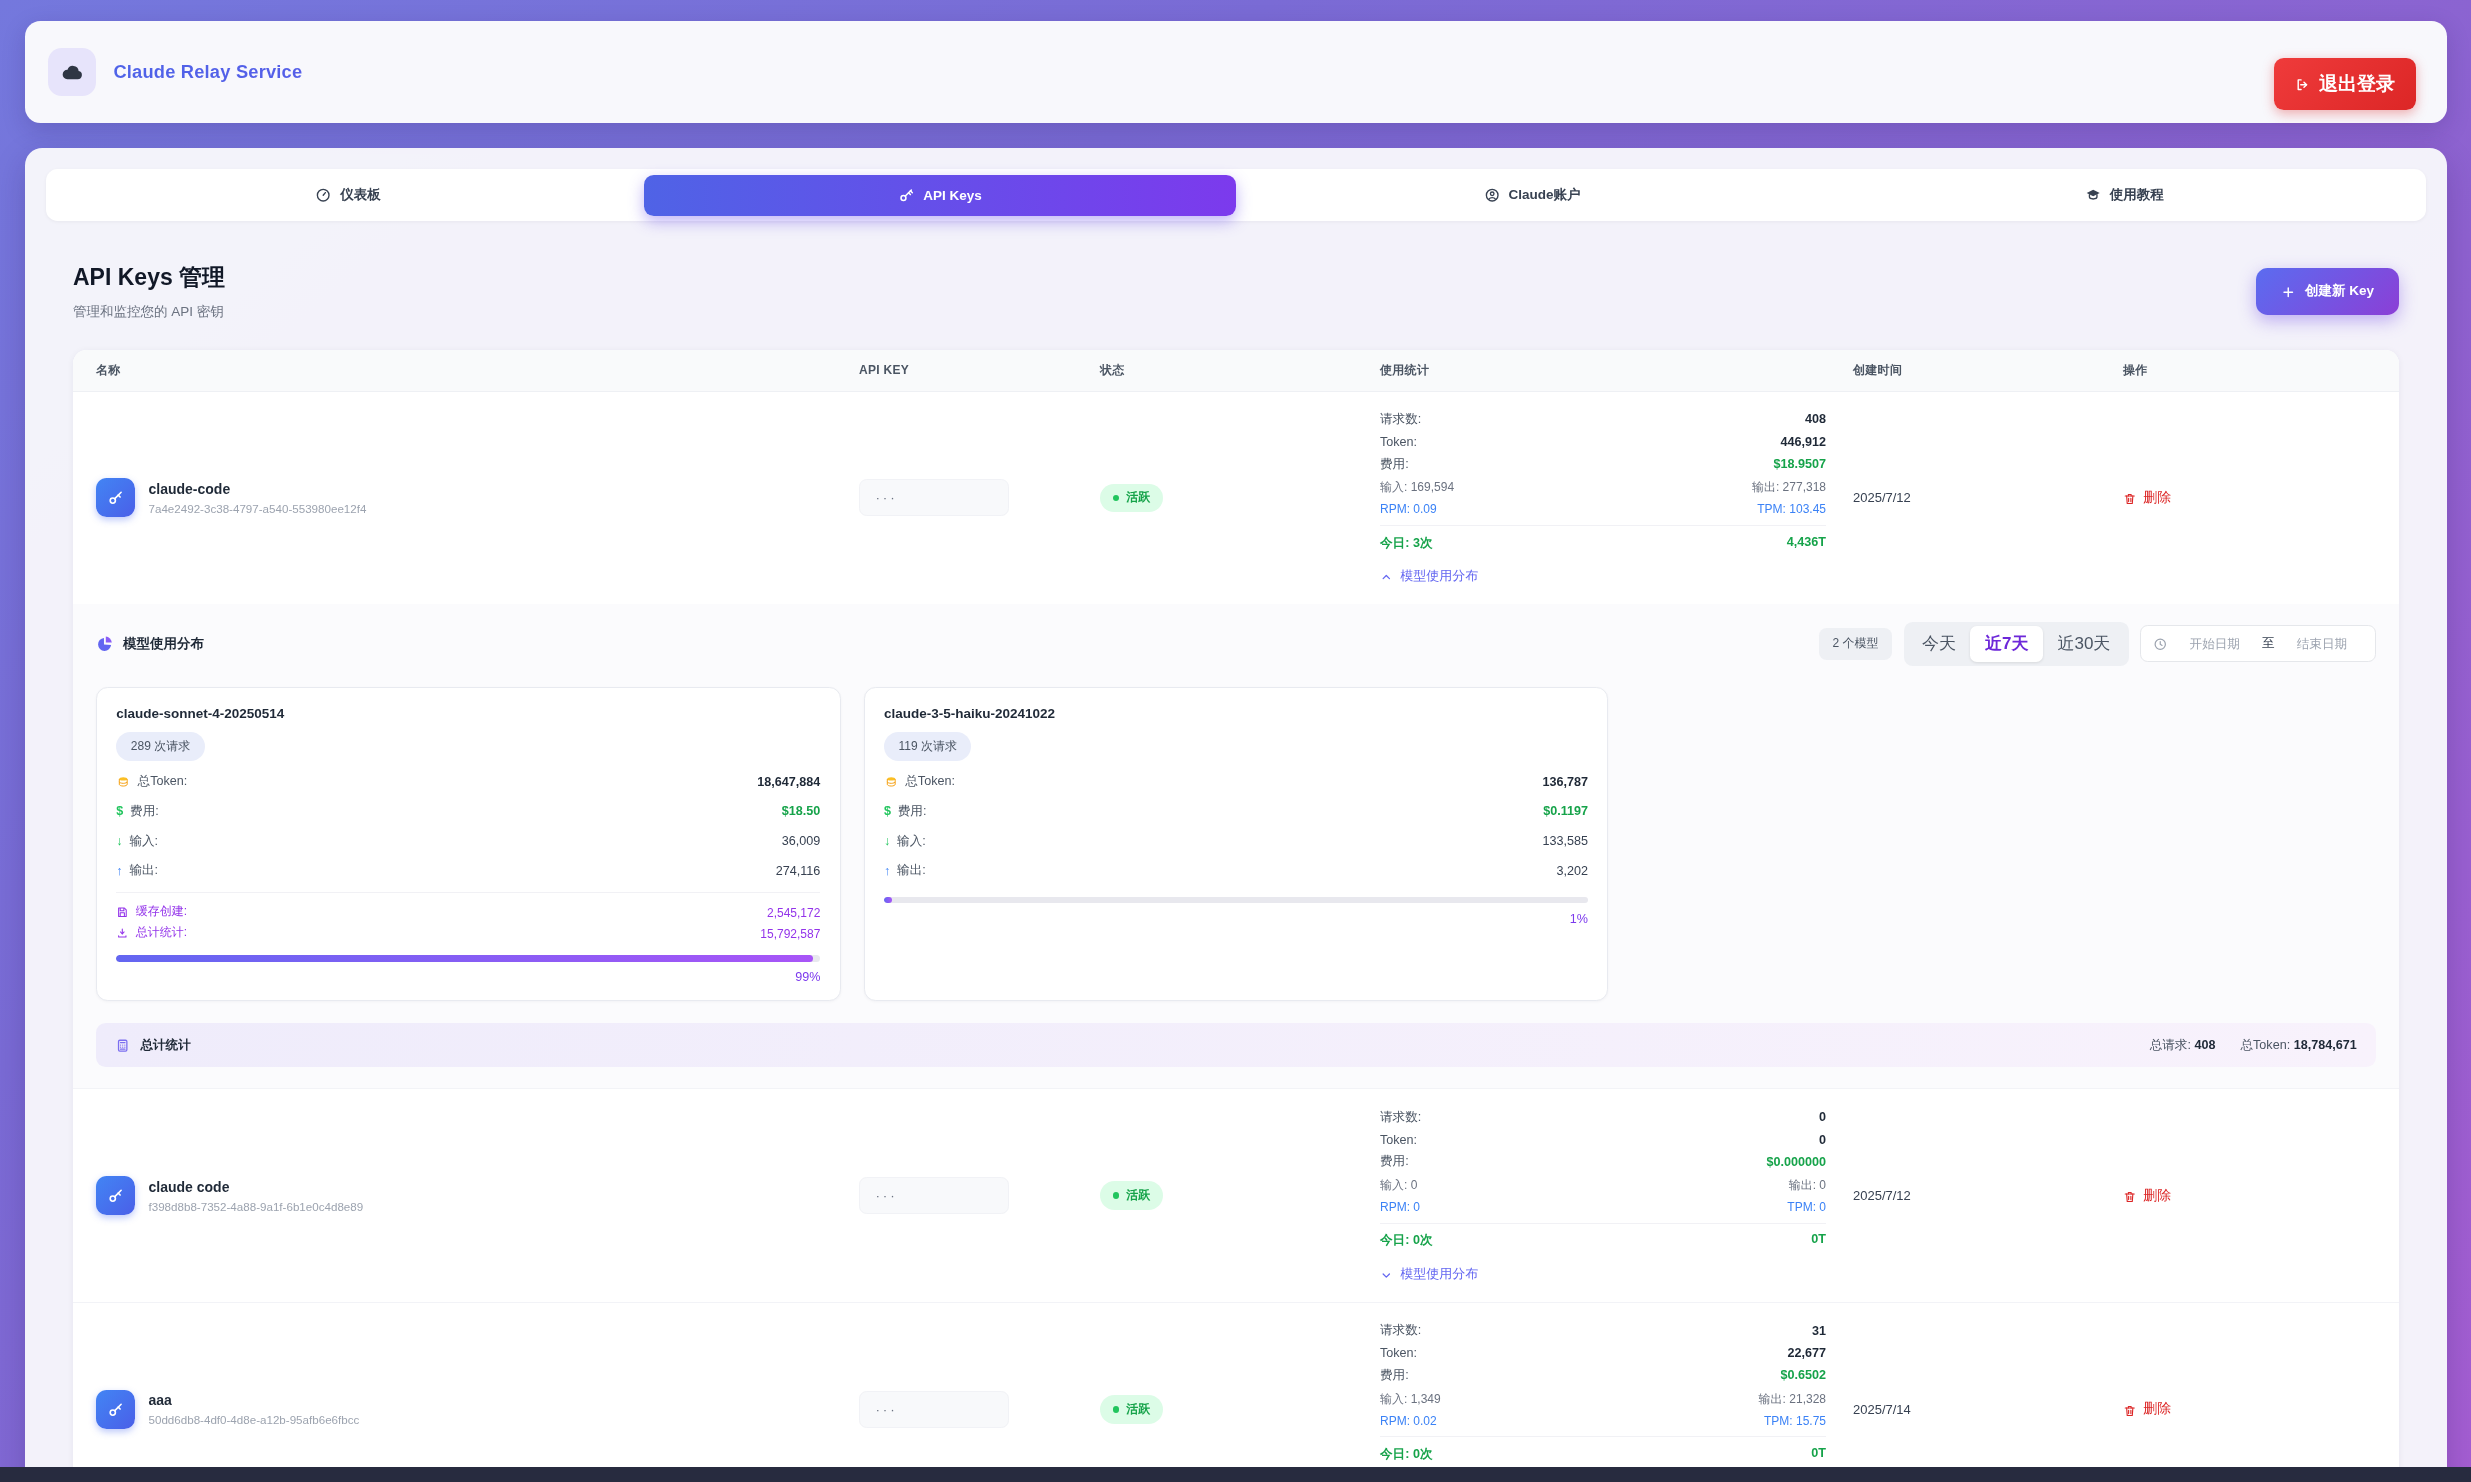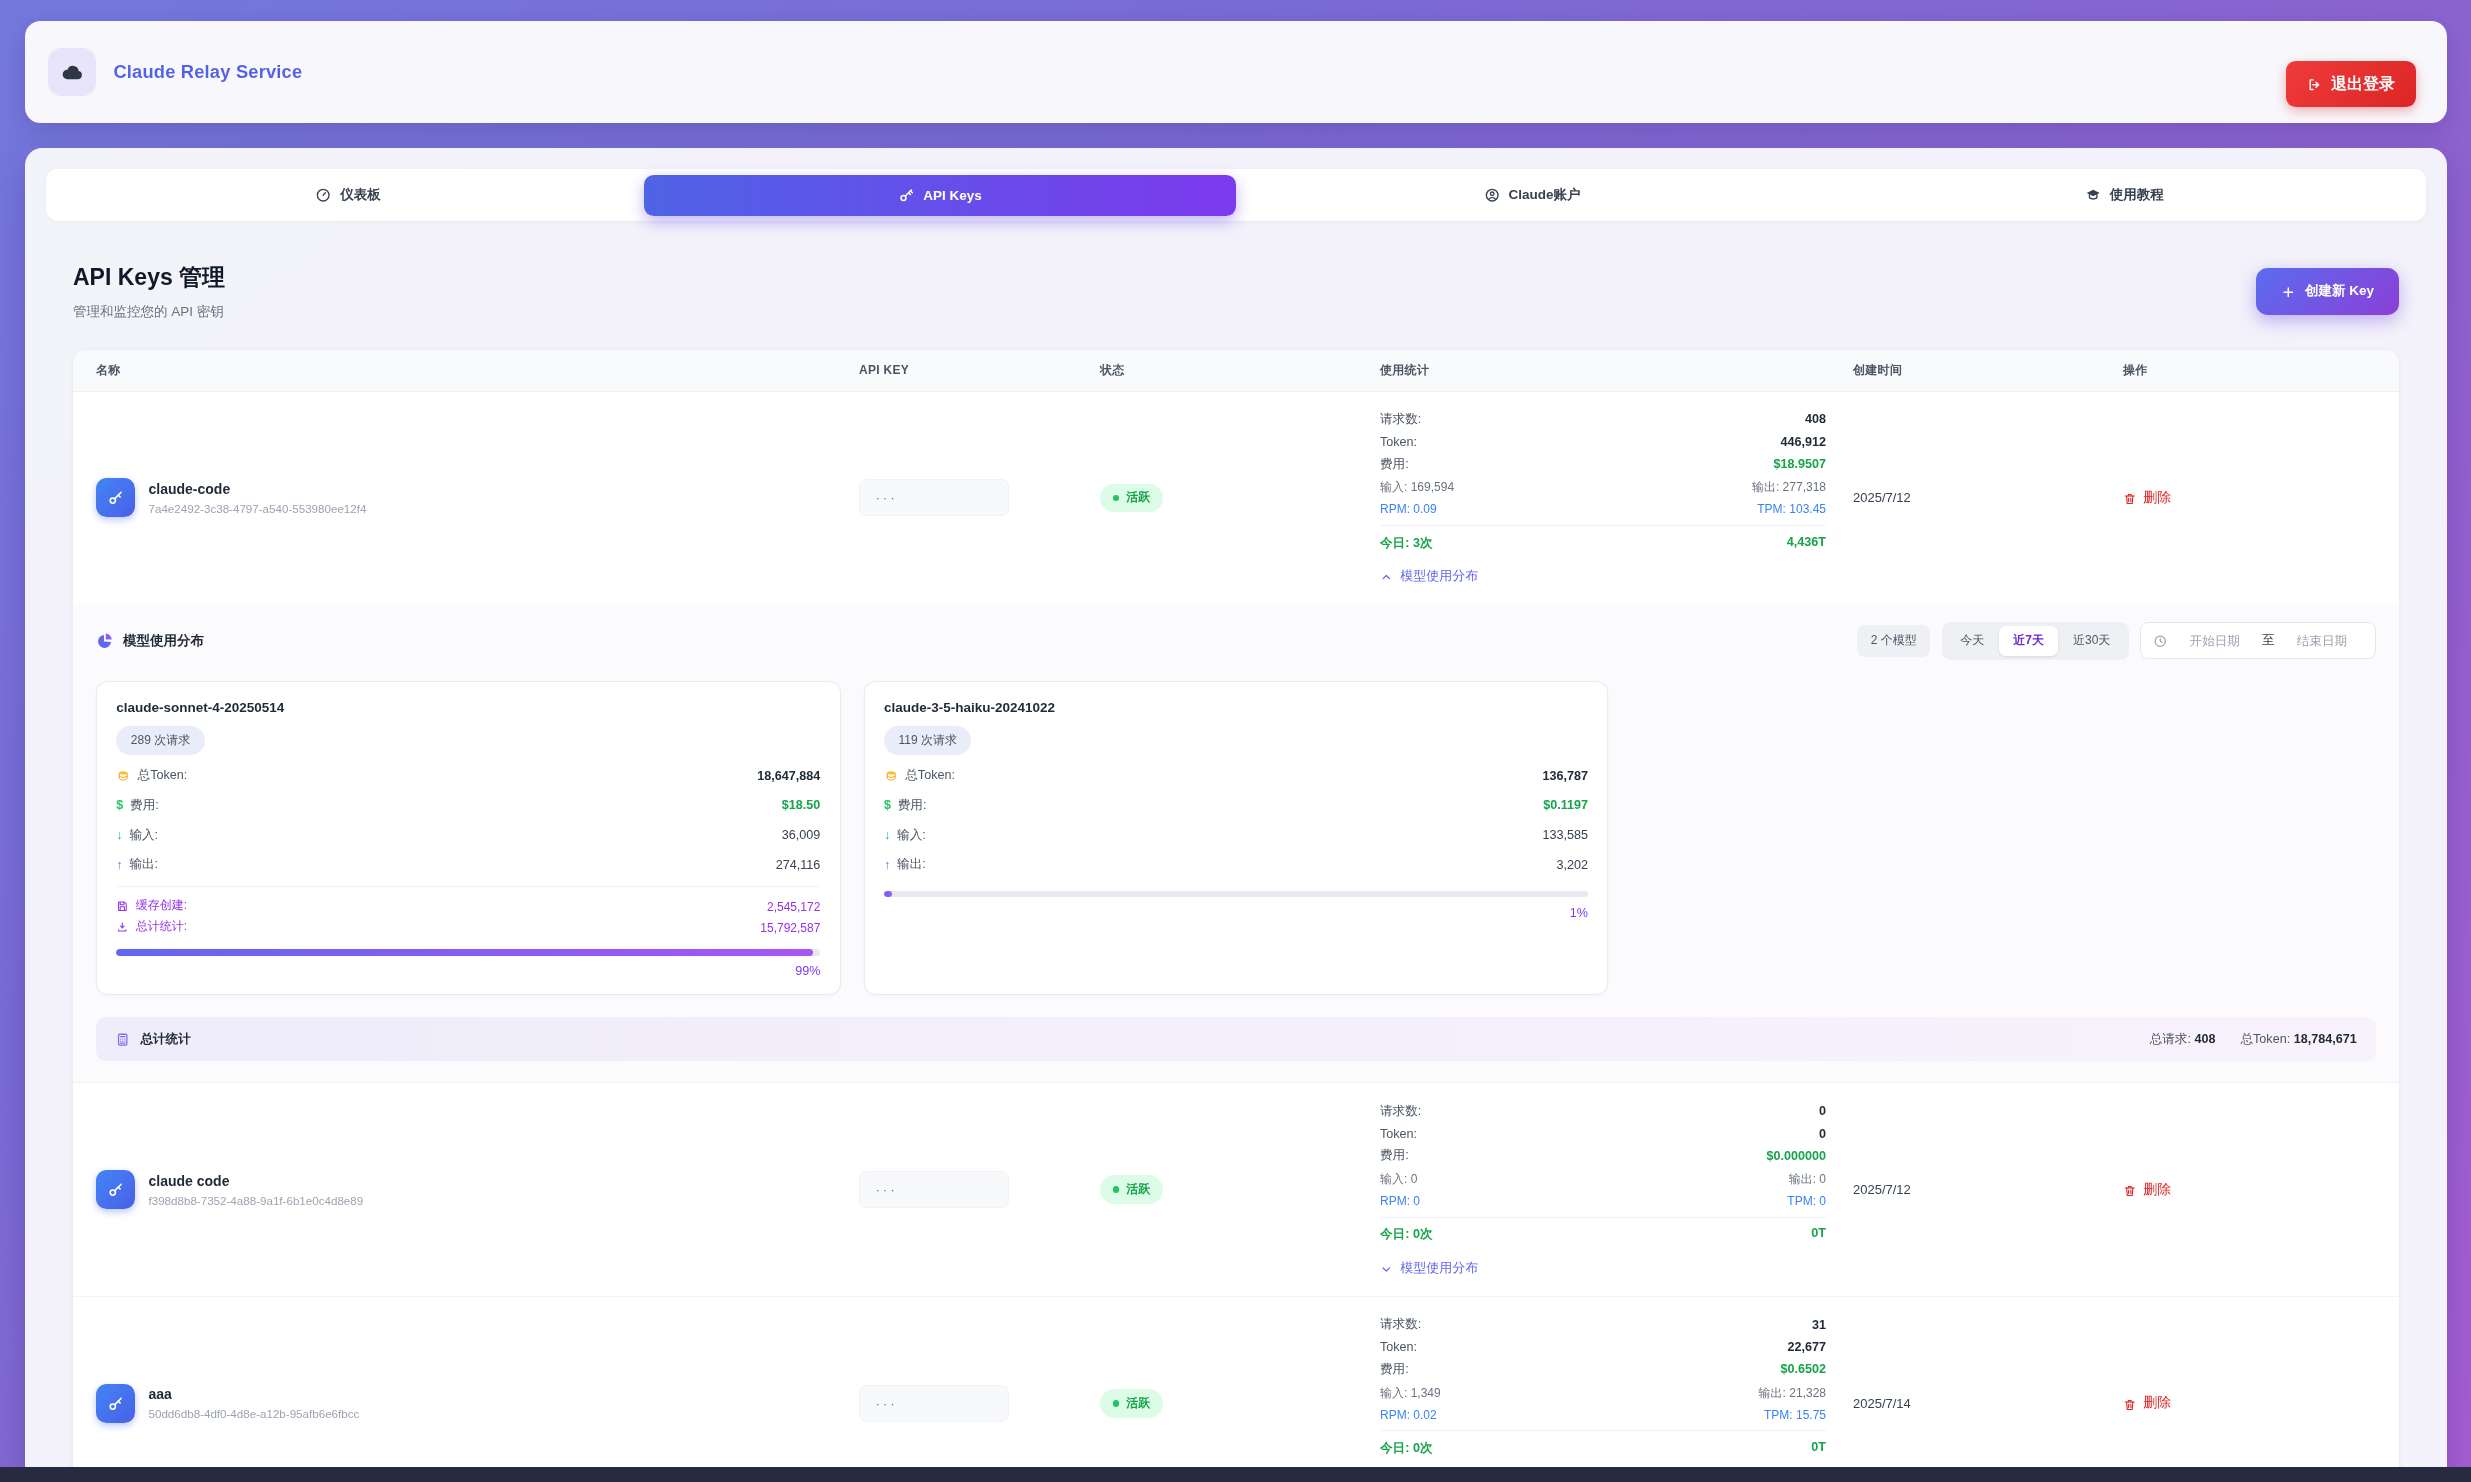--- a/index.html
+++ b/index.html
@@ -39,21 +39,21 @@
     background: linear-gradient(90deg,#4f63e8,#9333ea);
     -webkit-background-clip: text; background-clip: text;
     color: transparent;
     letter-spacing: 0.2px;
   }
   .app-subtitle { font-size: 12px; color:#6b7280; margin-top: 3.9px; }
   .logout-btn {
     display:flex; align-items:center; gap:8.7px;
     background: linear-gradient(135deg,#ef3b3b,#dc2626);
     color:#fff; border:none; cursor:pointer;
-    font-size: 16px; font-weight: 600;
+    font-size: 19px; font-weight: 600;
     padding: 12.6px 21px; border-radius: 9.7px;
     box-shadow: 0 3.9px 11.6px rgba(220,38,38,.35);
     font-family: inherit;
     margin-top: 24px;
   }
 
   
   .main-card {
     margin: 25px 25px 0;
     background: rgba(247,247,251,.97);
@@ -164,21 +164,21 @@
     display:flex; align-items:center; justify-content:space-between;
     padding: 17.4px 23px 5.8px;
   }
   .panel-title { display:flex; align-items:center; gap:9.7px; font-size:13.5px; font-weight:bold; color:#1f2937; }
   .panel-controls { display:flex; align-items:center; gap:11.6px; }
   .model-count-pill {
     background:#eef0f4; color:#4b5563; font-size: 12px;
     border-radius: 7.7px; padding: 7.7px 13.5px;
   }
   .segmented { display:flex; background:#eef0f4; border-radius: 8.7px; padding: 3.9px; }
-  .seg-opt { padding: 6.8px 14.5px; font-size: 12px; color:#4b5563; border-radius: 6.8px; cursor:pointer; }
+  .seg-opt { padding: 6.8px 14.5px; font-size: 17px; color:#4b5563; border-radius: 6.8px; cursor:pointer; }
   .seg-opt.active { background:#fff; color:#4f46e5; font-weight:600; box-shadow: 0 1px 2.9px rgba(0,0,0,.1); }
   .date-range {
     display:flex; align-items:center; gap:5.8px;
     background:#fff; border:1px solid #e5e7eb; border-radius: 7.7px;
     height: 37px; padding: 0 11.6px; color:#9ca3af;
   }
   .date-range input {
     border:none; outline:none; width: 83px; font-size: 12.6px; color:#374151;
     font-family: inherit; text-align:center; background:transparent;
   }

